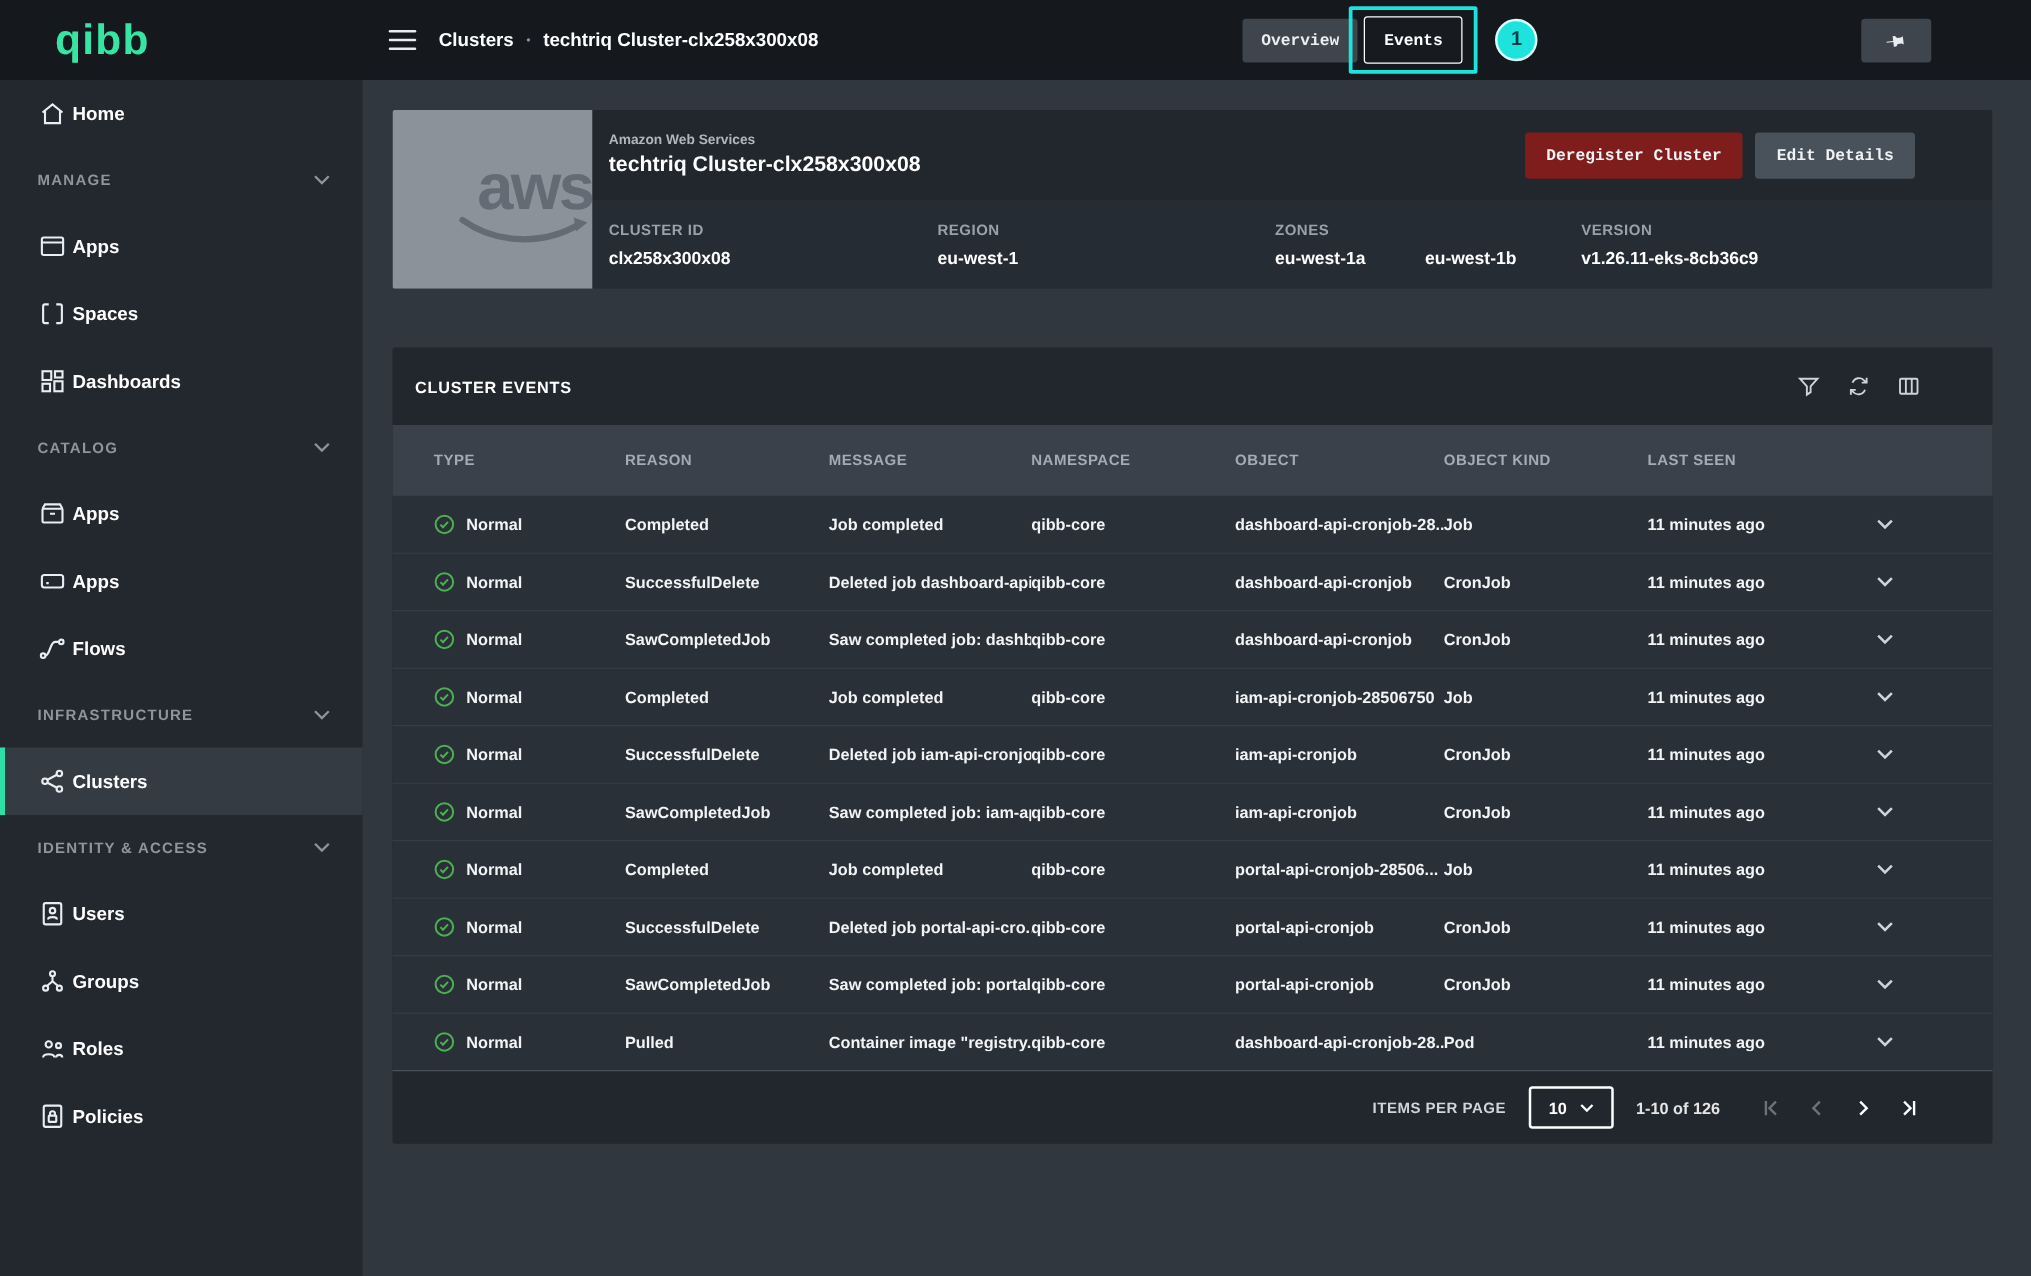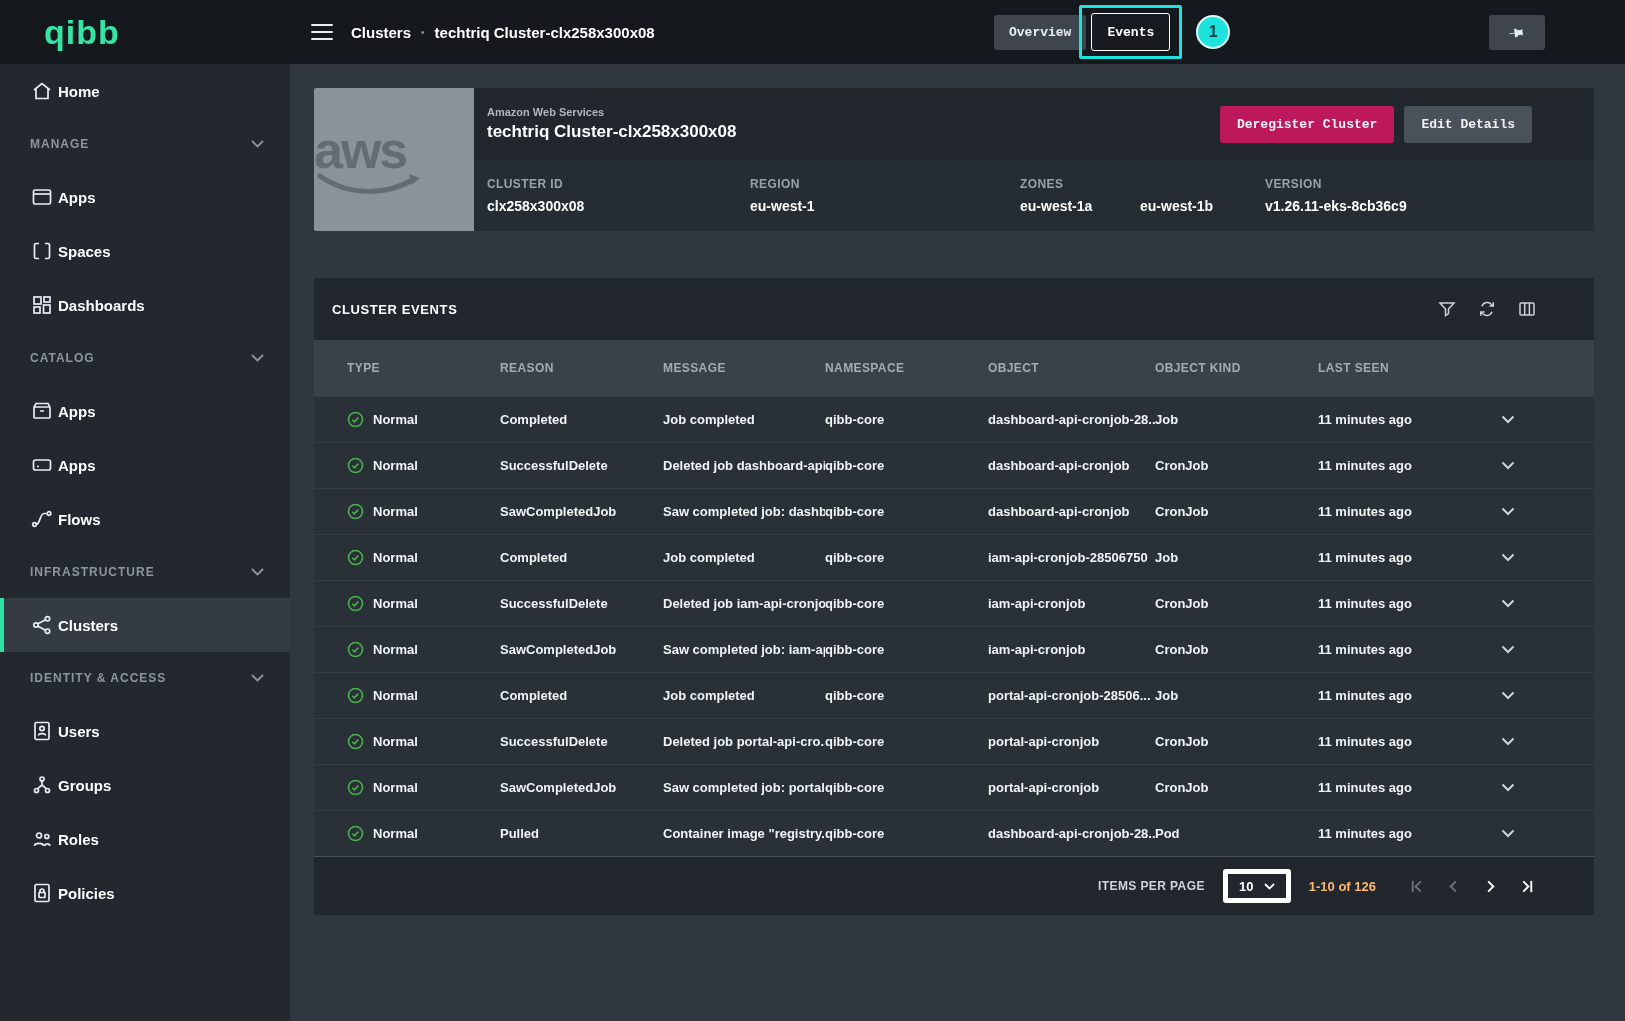--- a/index.html
+++ b/index.html
@@ -35,30 +35,30 @@
   .nav-item.active{background:#343b43;border-left:4px solid #2ce0a6;padding-left:26px}
   .nav-section{height:52px;display:flex;align-items:center;justify-content:space-between;padding:0 26px 0 30px;cursor:pointer;color:#8d959e}
   .nav-section .sec-label{font-size:12px;font-weight:bold;letter-spacing:1px}
   .nav-section svg{color:#8d959e}
 
   
   .main{position:absolute;left:290px;top:64px;right:0;bottom:0;padding:24px 31px 0 24px;background:#31373e;overflow:hidden}
 
   
   .cluster-card{display:flex;height:143px;margin-bottom:47px;border-radius:2px;overflow:hidden}
-  .aws-box{width:160px;background:#8b929a;display:flex;flex-direction:column;align-items:flex-start;justify-content:center;flex:0 0 auto}
+  .aws-box{width:160px;background:#8b929a;display:flex;flex-direction:column;align-items:flex-end;justify-content:center;flex:0 0 auto}
   .aws-text{font-size:52px;font-weight:bold;color:#646b74;letter-spacing:-2px;line-height:1}
   .aws-smile{margin-top:-4px}
   .cluster-main{flex:1;display:flex;flex-direction:column}
   .cluster-top{height:72px;background:#22272d;display:flex;align-items:center;padding:0 62px 0 13px}
   .cluster-titles{display:flex;flex-direction:column;gap:4px}
   .provider{font-size:11px;font-weight:bold;color:#aeb6bf}
   .cluster-name{font-size:17px;font-weight:bold;color:#fff}
   .cluster-actions{margin-left:auto;display:flex;gap:10px}
-  .btn{height:37px;padding:0 17px;border-radius:3px;background:#be185d;font-size:13px;font-weight:bold;color:#f0f3f5;cursor:pointer}
+  .btn{height:37px;padding:0 17px;border-radius:3px;background:#7f1d1d;font-size:13px;font-weight:bold;color:#f0f3f5;cursor:pointer}
   .btn-light{background:#49515a}
   .cluster-details{flex:1;background:#262c33;display:flex;align-items:center;padding-left:13px}
   .detail{display:flex;flex-direction:column;gap:7px}
   .detail.w1{width:263px}.detail.w2{width:270px}.detail.w3{width:245px}
   .dlabel{font-size:12px;font-weight:bold;color:#99a2ab;letter-spacing:.4px}
   .dvalue{font-size:14px;font-weight:bold;color:#fff}
   .dvals{display:flex}
   .dvals span{width:120px;font-size:14px;font-weight:bold;color:#fff}
 
   
@@ -69,22 +69,22 @@
   .icon-btn{cursor:pointer;color:#ccd3da}
   .thead,.trow{display:grid;grid-template-columns:153px 163px 162px 163px 167px 163px 1fr 56px;align-items:center;padding:0 58px 0 33px}
   .thead{height:56px;background:#3a414a}
   .thead .hcell{font-size:12px;font-weight:bold;color:#a3abb5;letter-spacing:.4px}
   .trow{height:46px;background:#293037;border-top:1px solid #363d46;cursor:default}
   .cell{white-space:nowrap;overflow:hidden;font-size:13px;font-weight:bold;color:#f2f4f6;padding-right:12px}
   .type-cell{display:flex;align-items:center;gap:9px}
   .chev-cell{display:flex;justify-content:center;cursor:pointer;padding-right:0}
   .tfoot{height:59px;display:flex;align-items:center;justify-content:flex-end;padding-right:58px;border-top:1px solid #4a525c}
   .itemsper{font-size:12px;font-weight:bold;color:#cfd5dc;letter-spacing:.4px}
-  .pagesize{margin-left:18px;width:68px;height:34px;border:5px solid #ffffff;border-radius:3px;display:flex;align-items:center;justify-content:center;gap:10px;font-size:13px;font-weight:bold;color:#fff;cursor:pointer;background:transparent}
-  .range{margin-left:18px;font-size:13px;font-weight:bold;color:#fdba74}
+  .pagesize{margin-left:18px;width:68px;height:34px;border:2px solid #ffffff;border-radius:3px;display:flex;align-items:center;justify-content:center;gap:10px;font-size:13px;font-weight:bold;color:#fff;cursor:pointer;background:transparent}
+  .range{margin-left:18px;font-size:13px;font-weight:bold;color:#e5e5e5}
   .pagenav{margin-left:32px;display:flex;align-items:center;gap:20px}
   .pg{cursor:pointer}
   .pg.disabled{color:#6a727c;cursor:default}
   .pg.enabled{color:#ffffff}
 </style>
 </head>
 <body>
 
 <header class="topbar">
   <div class="logo-area">

